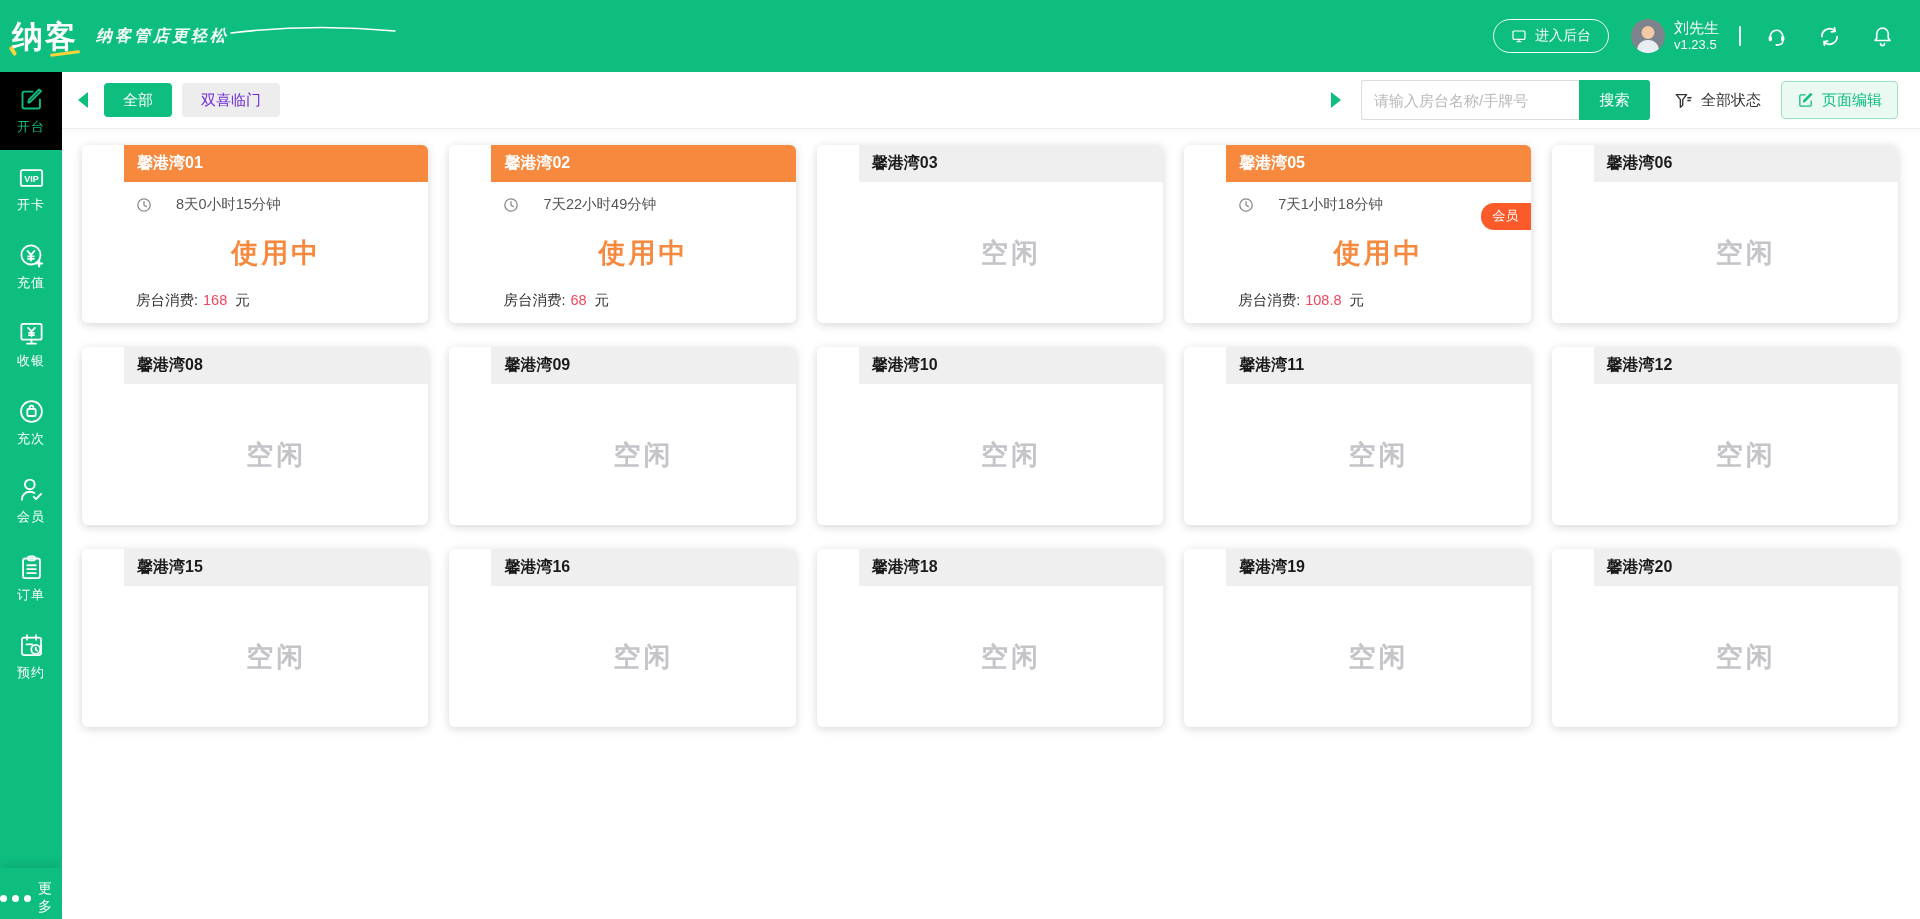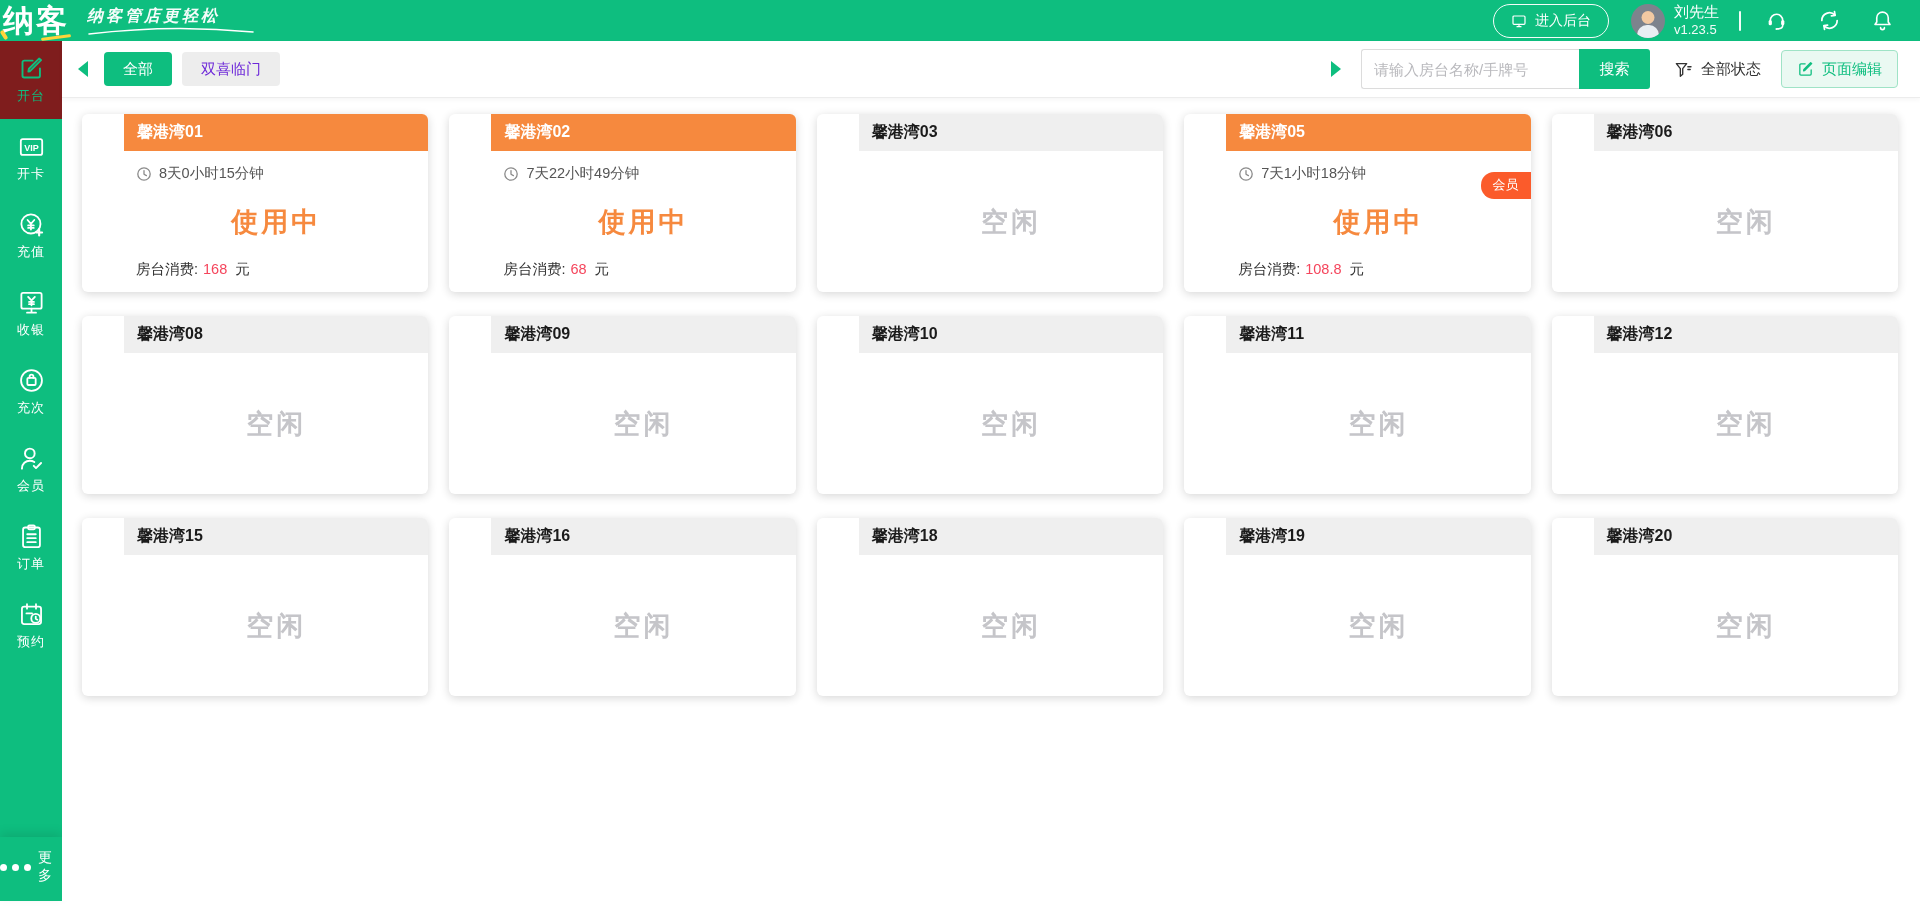--- a/index.html
+++ b/index.html
@@ -3,26 +3,26 @@
 <meta charset="utf-8">
 <style>
   :root{
     --green:#0EBE7F; --orange:#F6893E; --badge:#FB5B2B; --red:#F5455C;
     --idle-gray:#C5C5C9;
   }
   *{box-sizing:border-box;margin:0;padding:0;font-family:"Liberation Sans","DejaVu Sans",sans-serif;}
   html,body{width:1920px;height:919px;overflow:hidden;background:#fff;}
 
   
-  .app-header{height:41px;background:var(--green);display:flex;align-items:center;padding:0 20px 0 3px;color:#fff;}
+  .app-header{height:72px;background:var(--green);display:flex;align-items:center;padding:0 20px 0 12px;color:#fff;}
   .logo-wrap{display:flex;align-items:center;}
   .logo-text{position:relative;font-size:31px;font-weight:900;letter-spacing:2px;line-height:1;}
   .logo-text .accent-a{position:absolute;left:-4px;bottom:-1px;width:10px;height:4px;background:#FFD43B;transform:rotate(58deg);border-radius:2px;}
   .logo-text .accent-b{position:absolute;right:-2px;bottom:-3px;width:30px;height:3px;background:#FFD43B;transform:rotate(-7deg);border-radius:2px;}
-  .tagline-wrap{margin-left:18px;display:flex;flex-direction:column;align-items:flex-start;}
+  .tagline-wrap{margin-left:18px;display:flex;flex-direction:row;align-items:flex-start;}
   .tagline{font-size:16px;font-style:italic;letter-spacing:3px;font-weight:700;opacity:.96;}
   .header-right{margin-left:auto;display:flex;align-items:center;}
   .backend-btn{display:flex;align-items:center;gap:8px;border:1px solid rgba(255,255,255,.95);border-radius:18px;
     padding:7px 17px;font-size:14px;color:#fff;background:transparent;cursor:pointer;}
   .avatar{width:34px;height:34px;border-radius:50%;background:#7d838d;margin-left:22px;overflow:hidden;position:relative;flex:none;}
   .avatar .head{position:absolute;left:50%;top:7px;transform:translateX(-50%);width:13px;height:13px;border-radius:50%;background:#f2c9a2;}
   .avatar .body{position:absolute;left:50%;top:21px;transform:translateX(-50%);width:22px;height:14px;border-radius:10px 10px 0 0;background:#e9eef2;}
   .user-block{margin-left:9px;line-height:1.25;}
   .user-name{font-size:15px;}
   .user-version{font-size:13px;opacity:.95;}
@@ -30,21 +30,21 @@
   .header-icon{width:23px;height:23px;margin-right:30px;color:#fff;cursor:pointer;flex:none;}
   .header-icon:last-child{margin-right:6px;}
   .header-icon svg{width:100%;height:100%;}
 
   
   .page-body{display:flex;height:860px;}
   .sidebar{width:62px;background:var(--green);display:flex;flex-direction:column;color:#fff;flex:none;}
   .side-item{height:78px;display:flex;flex-direction:column;align-items:center;justify-content:center;gap:5px;cursor:pointer;}
   .side-item svg{width:27px;height:27px;}
   .side-item .side-label{font-size:13px;letter-spacing:1px;}
-  .side-item.active{background:#7f1d1d;color:var(--green);}
+  .side-item.active{background:#000000;color:var(--green);}
   .side-more{margin-top:auto;padding:12px 0 16px;display:flex;flex-direction:row;align-items:center;gap:7px;cursor:pointer;box-shadow:0 -4px 10px rgba(0,0,0,.10);}
   .dots{display:flex;gap:5px;}
   .dots i{width:7px;height:7px;border-radius:50%;background:#fff;}
   .side-more .side-label{font-size:14px;}
 
   .main{flex:1;display:flex;flex-direction:column;background:#fff;min-width:0;}
 
   
   .toolbar{height:57px;display:flex;align-items:center;padding:0 22px 0 10px;border-bottom:1px solid #ececec;box-shadow:0 2px 5px rgba(0,0,0,.04);flex:none;}
   .tri-left{width:0;height:0;border-top:8px solid transparent;border-bottom:8px solid transparent;border-right:10px solid var(--green);margin:0 16px 0 6px;cursor:pointer;}
@@ -62,21 +62,21 @@
     border:1px solid #9fe3c6;border-radius:4px;color:var(--green);font-size:15px;cursor:pointer;}
   .page-edit-btn svg{width:17px;height:17px;}
 
   
   .room-grid{padding:16px 22px 0 20px;display:grid;grid-template-columns:repeat(5,1fr);grid-auto-rows:178px;gap:24px 21px;}
   .card{border-radius:6px;background:#fff;box-shadow:0 2px 10px rgba(0,0,0,.16);overflow:hidden;display:flex;flex-direction:column;cursor:pointer;padding-left:42px;}
   .card-head{height:37px;display:flex;align-items:center;padding:0 13px;font-size:16px;font-weight:700;flex:none;}
   .card.busy .card-head{background:var(--orange);color:#fff;}
   .card.idle .card-head{background:#EFEFEF;color:#1b1b1b;}
   .card-body{position:relative;flex:1;}
-  .time-row{position:absolute;top:13px;left:12px;display:flex;align-items:center;gap:7px;font-size:14.5px;color:#555;}
+  .time-row{position:absolute;top:13px;left:12px;display:flex;align-items:center;gap:24px;font-size:14.5px;color:#555;}
   .time-row svg{width:16px;height:16px;color:#8a8a8a;flex:none;}
   .status{position:absolute;top:50%;left:50%;transform:translate(-50%,-50%);font-size:27px;font-weight:700;letter-spacing:3px;white-space:nowrap;}
   .card.busy .status{color:var(--orange);}
   .card.idle .status{color:var(--idle-gray);}
   .consume{position:absolute;bottom:13px;left:12px;font-size:14.5px;color:#333;}
   .consume .amount{color:var(--red);margin:0 4px 0 5px;}
   .badge{position:absolute;top:21px;right:0;background:var(--badge);color:#fff;font-size:13px;padding:4px 12px 5px;border-radius:13px 0 0 13px;}
 </style>
 </head>
 <body>

